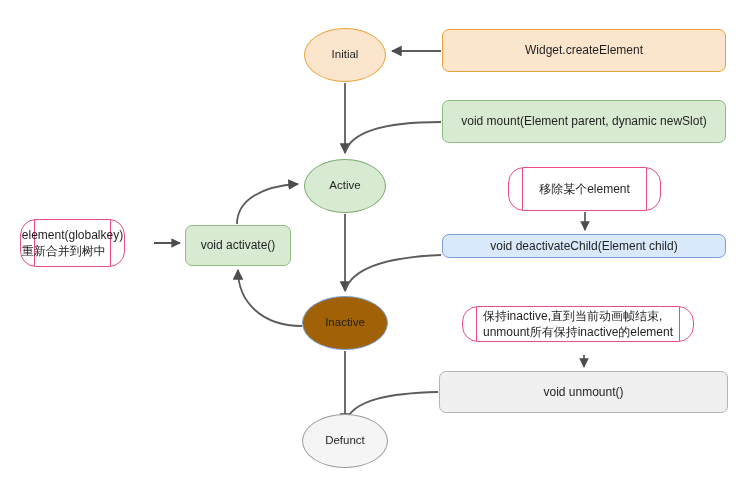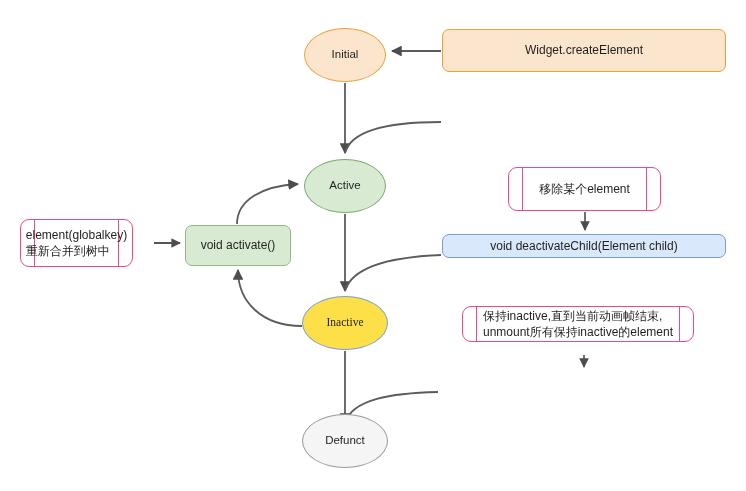--- a/index.html
+++ b/index.html
@@ -41,21 +41,21 @@
     font-size: 11.5px;
   }
   .rbox {
     border-radius: 7px;
     font-size: 12px;
     padding: 2px 8px;
   }
   .note {
     background: #ffffff;
     border: 1.4px solid #ea4c89;
-    border-radius: 9px;
+    border-radius: 16px;
     font-size: 12px;
     padding: 2px 4px;
     color: #1f1f1f;
   }
   .note .bar-l, .note .bar-r {
     position: absolute;
     top: 0;
     bottom: 0;
     width: 0;
     border-left: 1.4px solid #ea4c89;
@@ -111,43 +111,49 @@
   </svg>
 
   <div class="node ellipse" style="left:304px; top:159px; width:82px; height:54px; background:#d9ead3; border:1.5px solid #7aab6e;">
     <span>Active</span>
   </div>
 
   <div class="node ellipse" style="left:304px; top:28px; width:82px; height:54px; background:#fce5cd; border:1.5px solid #e8a33d;">
     <span>Initial</span>
   </div>
 
-  <div class="node ellipse" style="left:302px; top:296px; width:86px; height:54px; background:#fde047; border:1.5px solid #7a9fd4;font-family:Liberation Serif, serif;">
+  <div class="node ellipse" style="left:302px; top:296px; width:86px; height:54px; background:#a16207; border:1.5px solid #7a9fd4;">
     <span>Inactive</span>
   </div>
 
   <div class="node ellipse" style="left:302px; top:414px; width:86px; height:54px; background:#f5f5f5; border:1.5px solid #9a9a9a;">
     <span>Defunct</span>
   </div>
 
   <div class="node rbox" style="left:442px; top:29px; width:284px; height:43px; background:#fce5cd; border:1.5px solid #e8a33d;">
     <span>Widget.createElement</span>
   </div>
 
+  <div class="node rbox" style="left:442px; top:100px; width:284px; height:43px; background:#d9ead3; border:1.5px solid #8fbc7f;">
+    <span>void mount(Element parent, dynamic newSlot)</span>
+  </div>
 
   <div class="node rbox" style="left:185px; top:225px; width:106px; height:41px; background:#d9ead3; border:1.5px solid #8fbc7f;">
     <span>void activate()</span>
   </div>
 
   <div class="node rbox" style="left:442px; top:234px; width:284px; height:24px; background:#dae8fc; border:1.5px solid #7a9fd4;">
     <span>void deactivateChild(Element child)</span>
   </div>
 
+  <div class="node rbox" style="left:439px; top:371px; width:289px; height:42px; background:#f0f0f0; border:1.5px solid #b5b5b5;">
+    <span>void unmount()</span>
+  </div>
 
-  <div class="node note note-left-text" style="left:20px; top:219px; width:113px; height:48px;">
+  <div class="node note note-left-text" style="left:20px; top:219px; width:105px; height:48px;">
     <span class="bar-l"></span>
     <span class="bar-r"></span>
     <span class="note-text">element(globalkey)
 重新合并到树中</span>
   </div>
 
   <div class="node note" style="left:508px; top:167px; width:153px; height:44px;">
     <span class="bar-l"></span>
     <span class="bar-r"></span>
     <span class="note-text">移除某个element</span>

